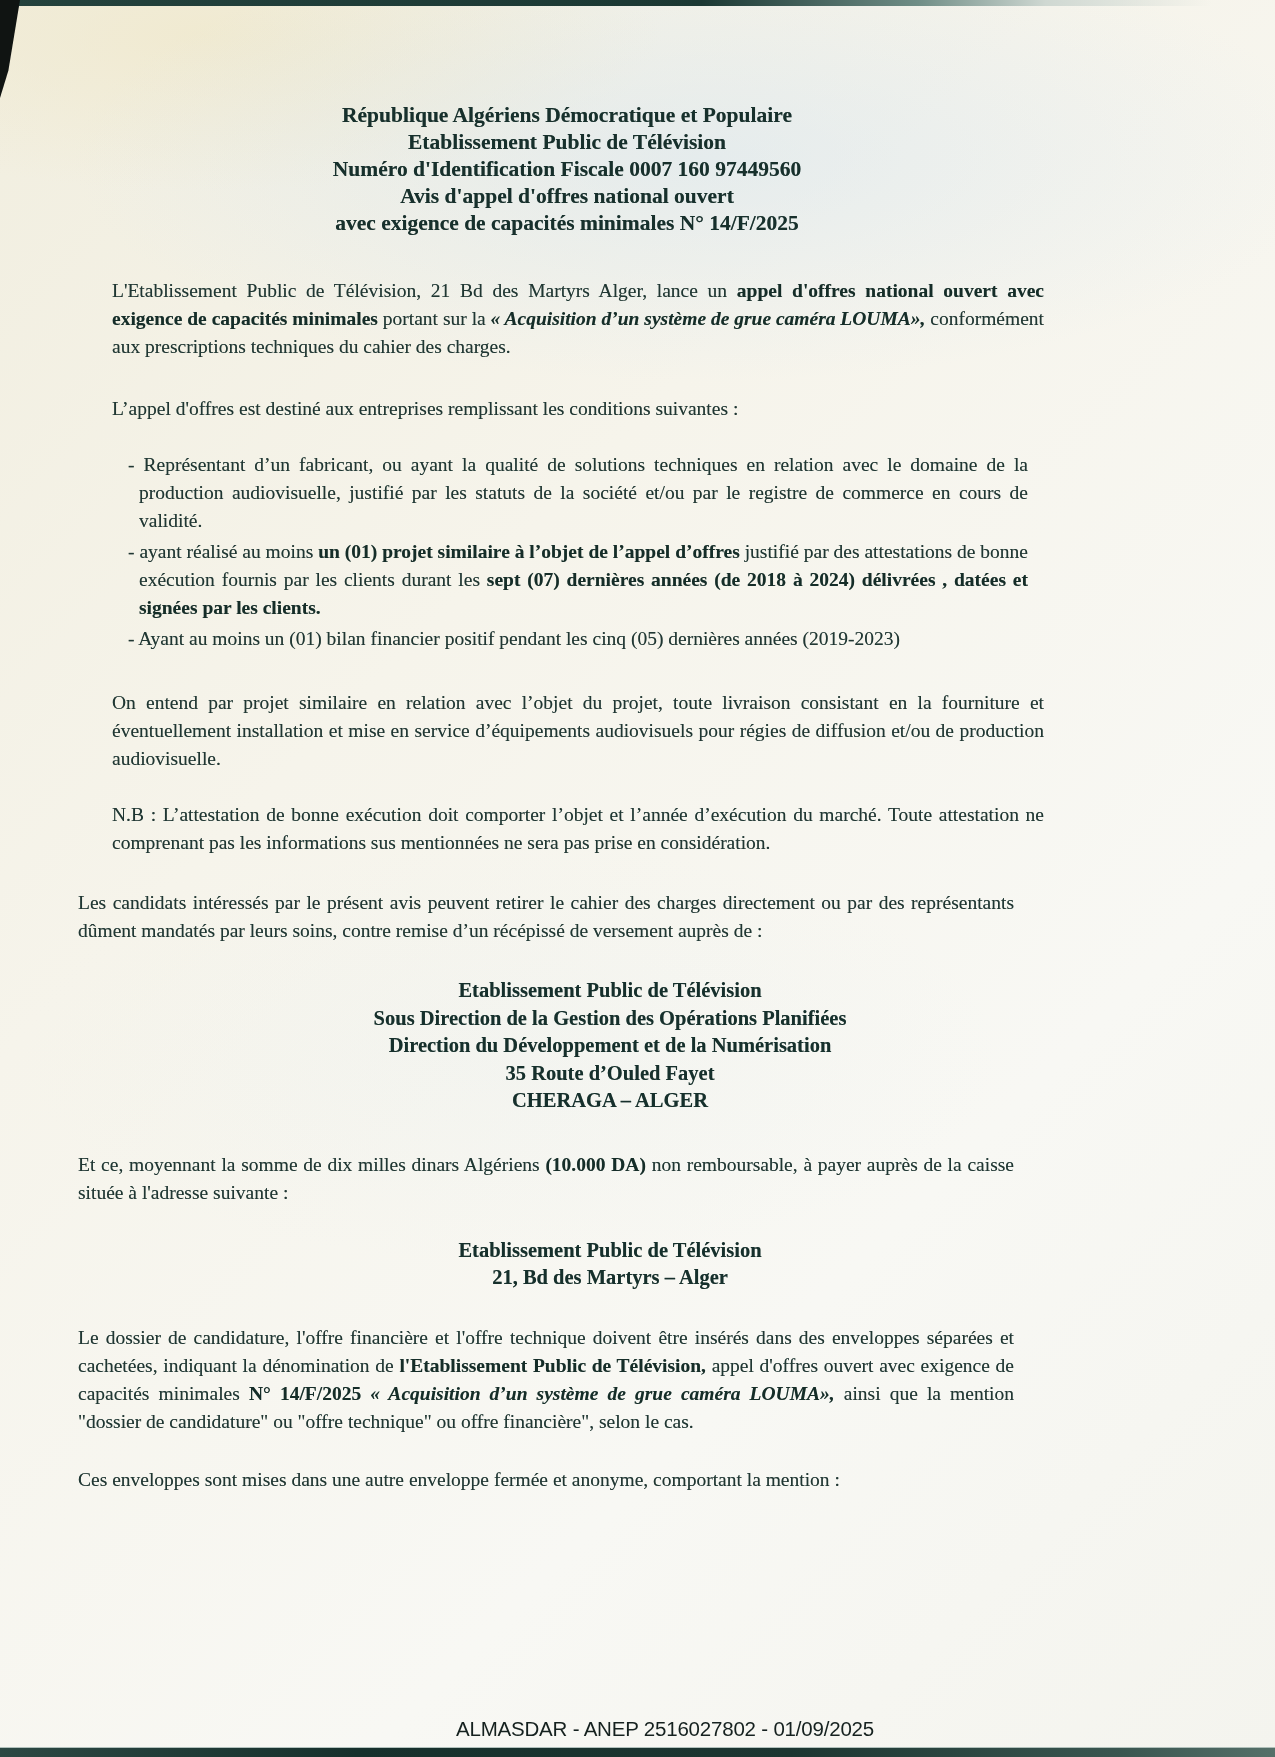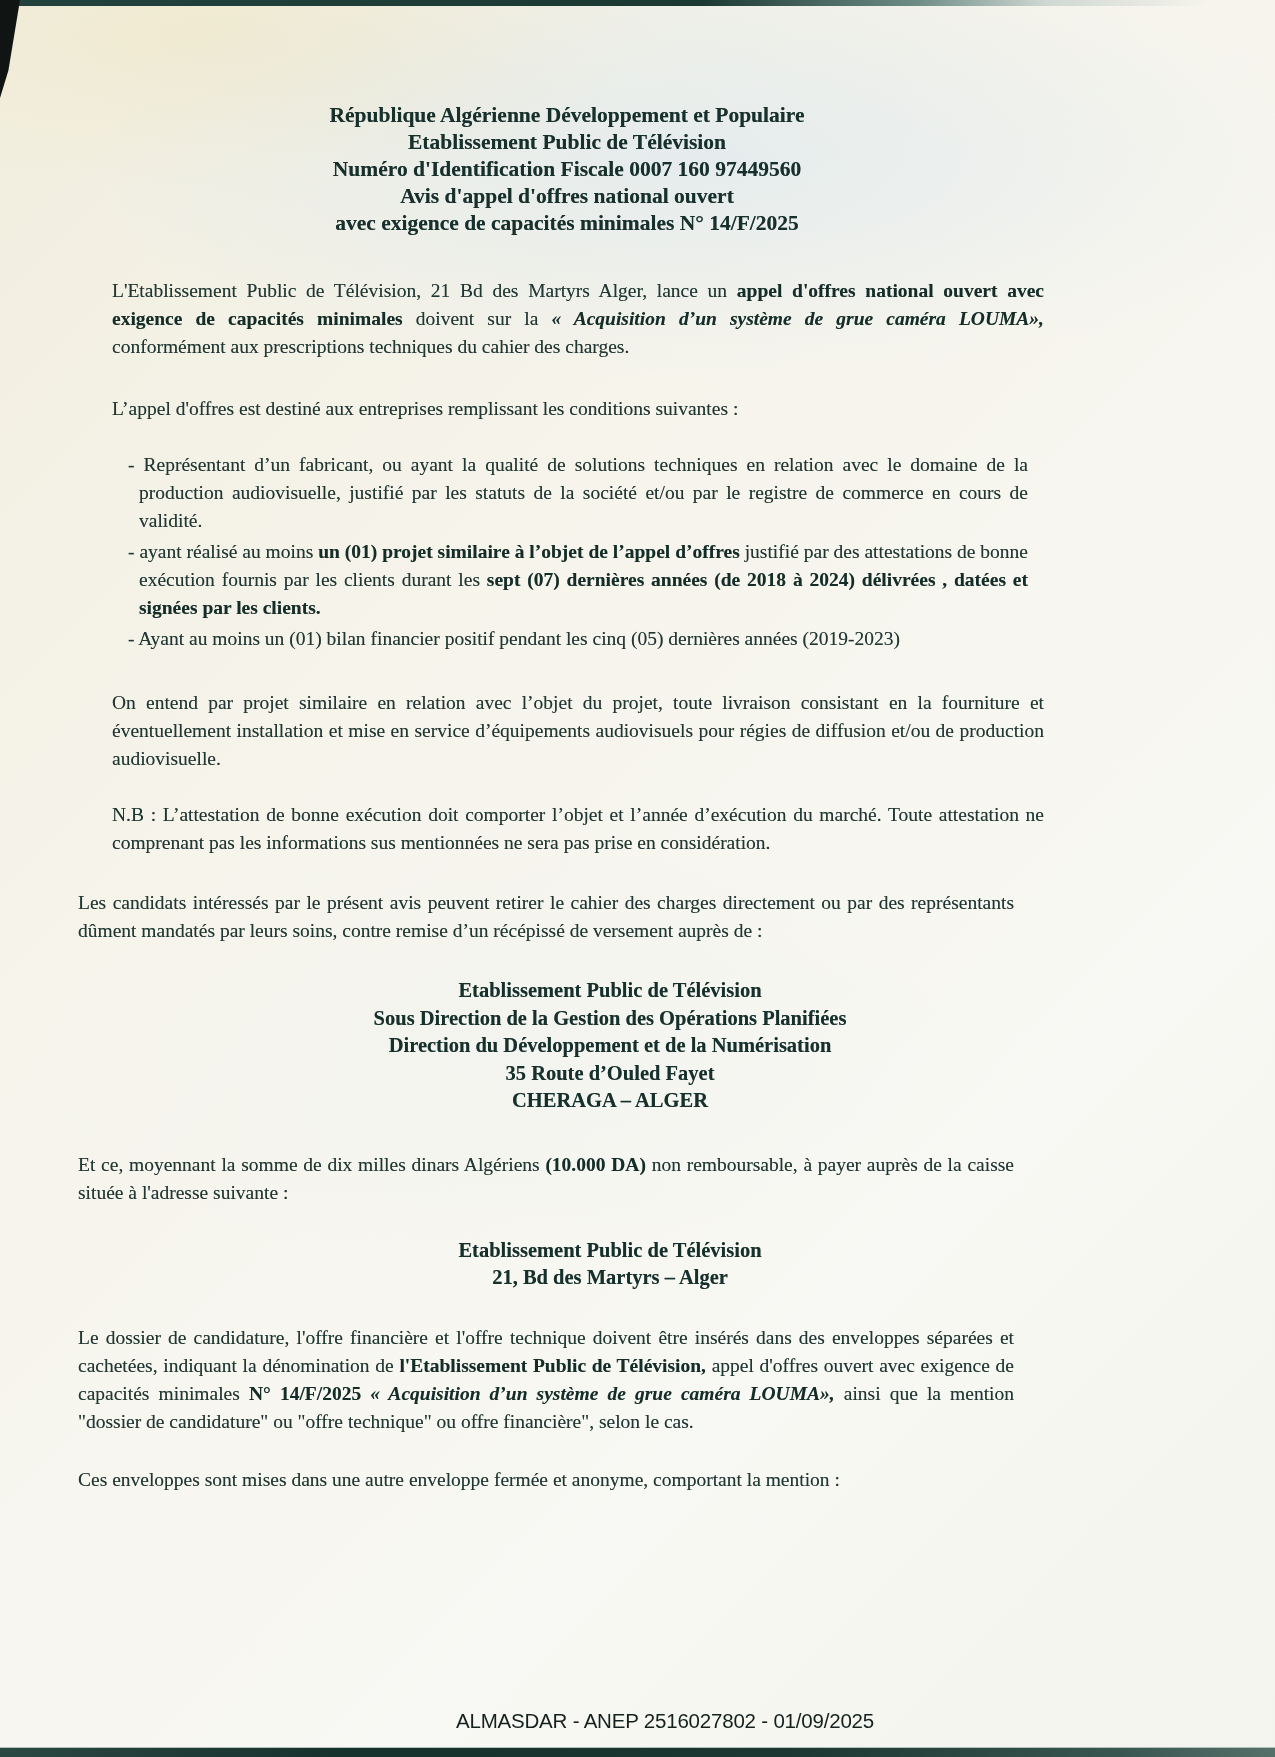--- a/index.html
+++ b/index.html
@@ -50,42 +50,42 @@
     font-weight:bold;font-size:20.5px;line-height:27.5px;color:#16302c;
     text-shadow:0 0 0.5px rgba(22,48,44,0.5);
   }
   .addr2{margin-top:30px;}
   .mt-paiement{margin-top:36px;font-family:Liberation Serif, serif;}
   .mt-dossier{margin-top:32px;}
   .mt-env{margin-top:30px;}
   .b{font-weight:bold;color:#152d28;}
   .bi{font-weight:bold;font-style:italic;color:#152d28;}
   .footer{
-    position:absolute;bottom:24px;left:55px;width:1220px;text-align:center;
+    position:absolute;bottom:16px;left:55px;width:1220px;text-align:center;
     font-family:"Liberation Sans", sans-serif;font-size:20.5px;color:#15211f;
     letter-spacing:-0.2px;
   }
 </style>
 </head>
 <body>
 
 <div class="page">
 
   <div class="scan-top-line"></div>
   <div class="scan-corner"></div>
 
   <header class="doc-header">
-    <div>République Algérienne Développement et Populaire</div>
+    <div>République Algériens Démocratique et Populaire</div>
     <div>Etablissement Public de Télévision</div>
     <div>Numéro d'Identification Fiscale 0007 160 97449560</div>
     <div>Avis d'appel d'offres national ouvert</div>
     <div>avec exigence de capacités minimales N° 14/F/2025</div>
   </header>
 
-  <p class="p ind-a mt-intro"><span>L'Etablissement Public de Télévision, 21 Bd des Martyrs Alger, lance un </span><span class="b">appel d'offres national ouvert avec exigence de capacités minimales</span><span> doivent sur la </span><span class="bi">« Acquisition d’un système de grue caméra LOUMA»,</span><span> conformément aux prescriptions techniques du cahier des charges.</span></p>
+  <p class="p ind-a mt-intro"><span>L'Etablissement Public de Télévision, 21 Bd des Martyrs Alger, lance un </span><span class="b">appel d'offres national ouvert avec exigence de capacités minimales</span><span> portant sur la </span><span class="bi">« Acquisition d’un système de grue caméra LOUMA»,</span><span> conformément aux prescriptions techniques du cahier des charges.</span></p>
 
 
   <p class="p ind-a mt-cond">L’appel d'offres est destiné aux entreprises remplissant les conditions suivantes :</p>
 
   <div class="bullets ind-a">
     <p class="p bullet">- Représentant d’un fabricant, ou ayant la qualité de solutions techniques en relation avec le domaine de la production audiovisuelle, justifié par les statuts de la société et/ou par le registre de commerce en cours de validité.</p>
     <p class="p bullet"><span>- ayant réalisé au moins </span><span class="b">un (01) projet similaire à l’objet de l’appel d’offres</span><span> justifié par des attestations de bonne exécution fournis par les clients durant les </span><span class="b">sept (07) dernières années (de 2018 à 2024) délivrées , datées et signées par les clients.</span></p>
     <p class="p bullet">- Ayant au moins un (01) bilan financier positif pendant les cinq (05) dernières années (2019-2023)</p>
   </div>
 

